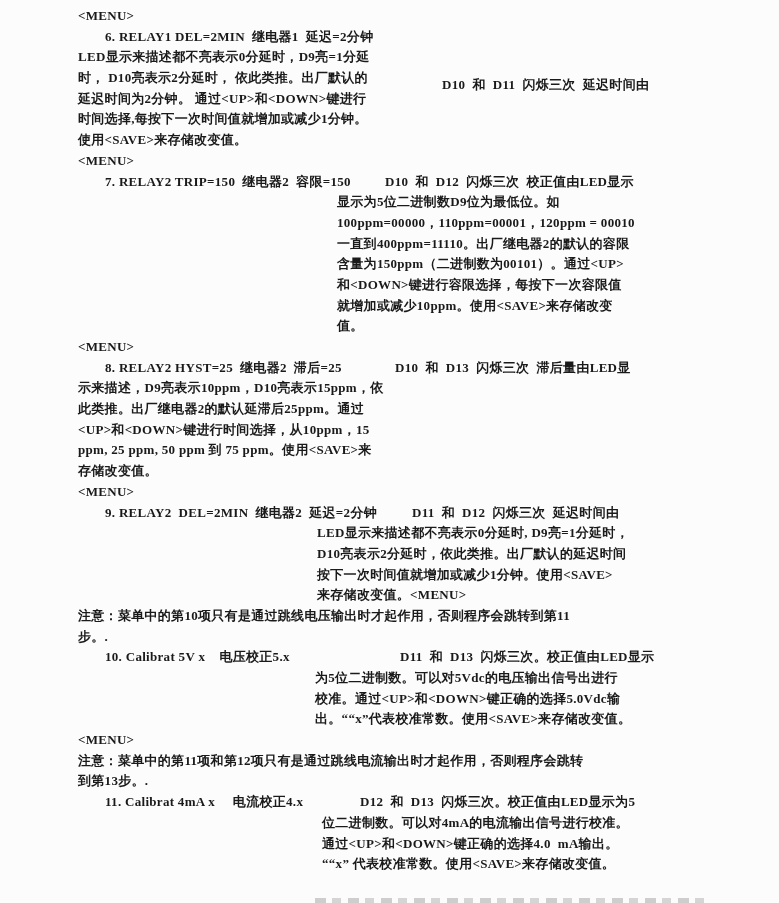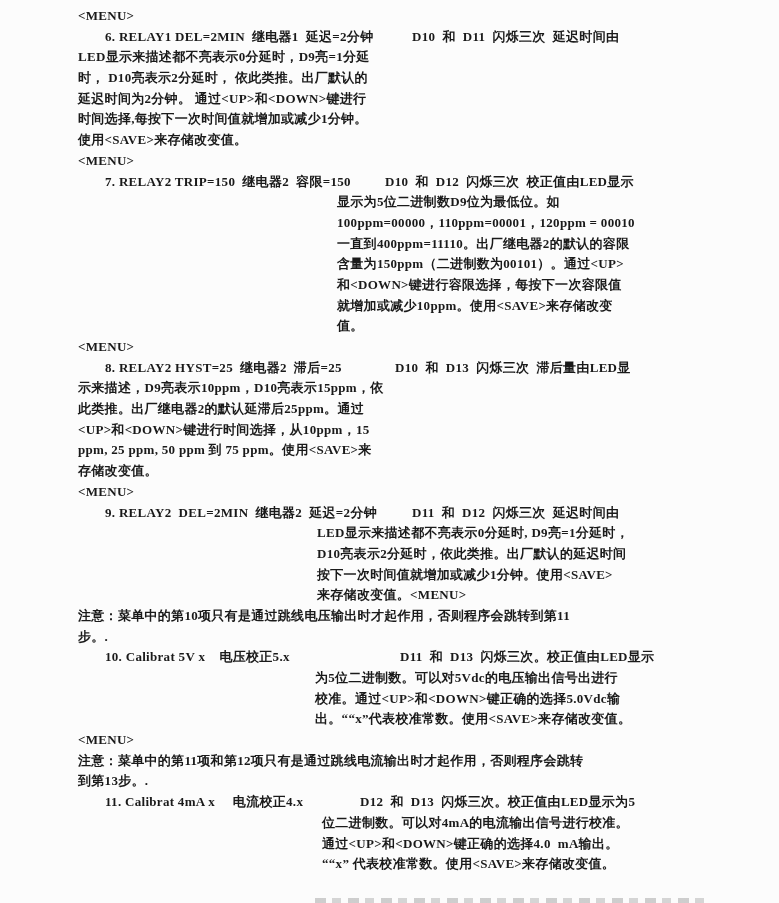--- a/index.html
+++ b/index.html
@@ -23,21 +23,21 @@
     line-height: 20.7px;
     font-size: 13px;
     letter-spacing: 0.3px;
     white-space: pre;
     box-sizing: border-box;
     padding-left: 78px;
   }
   .lbl { white-space: pre; margin-left: 27px; }
   .desc { position: absolute; top: 0; white-space: pre; }
   
-  .d6  { left: 412px; }
+  .d6  { left: 442px; margin-top: 48px; }
   .d7  { left: 385px; }
   .d8  { left: 395px; }
   .d9  { left: 412px; }
   .d10 { left: 400px; }
   .d11 { left: 360px; }
   
   .b6  { }
   .b7  { padding-left: 337px; }
   .b8  { }
   .b9  { padding-left: 317px; }

